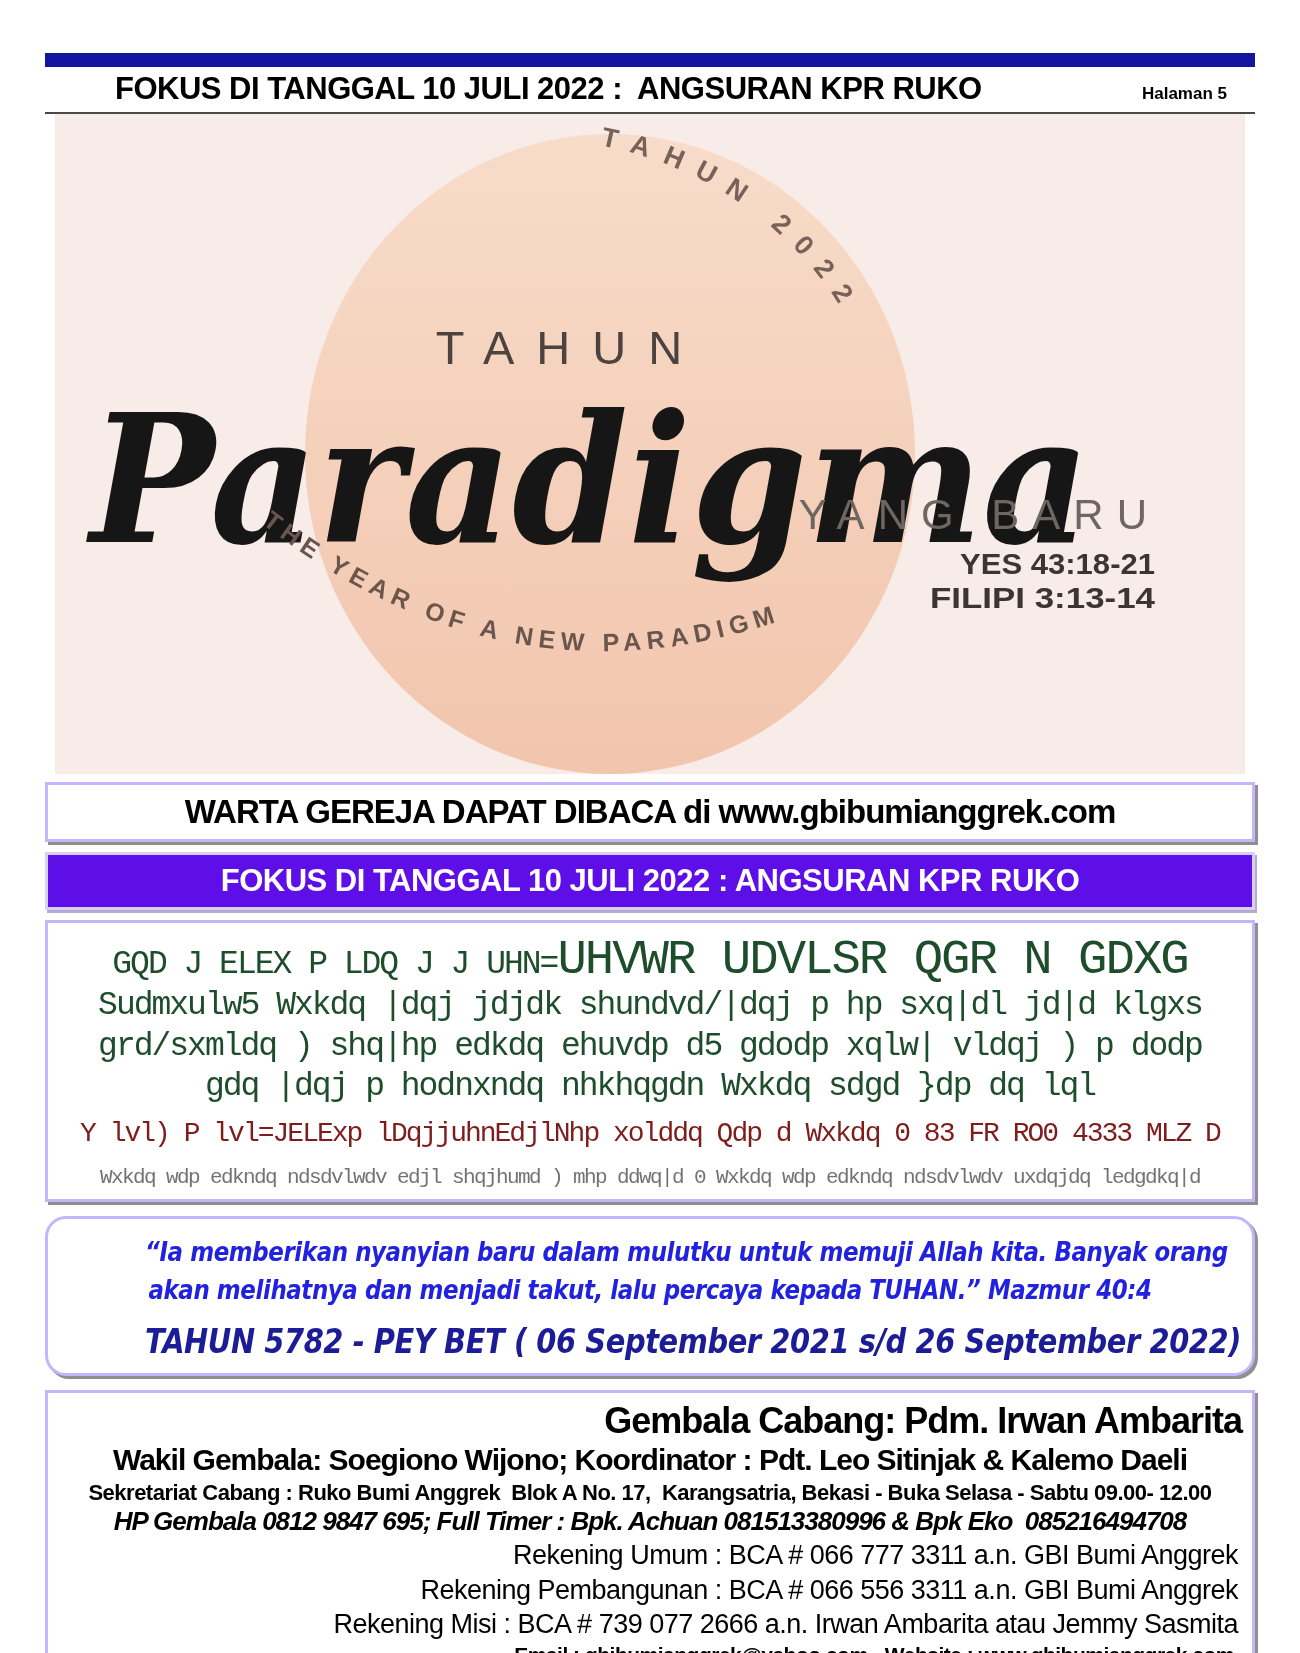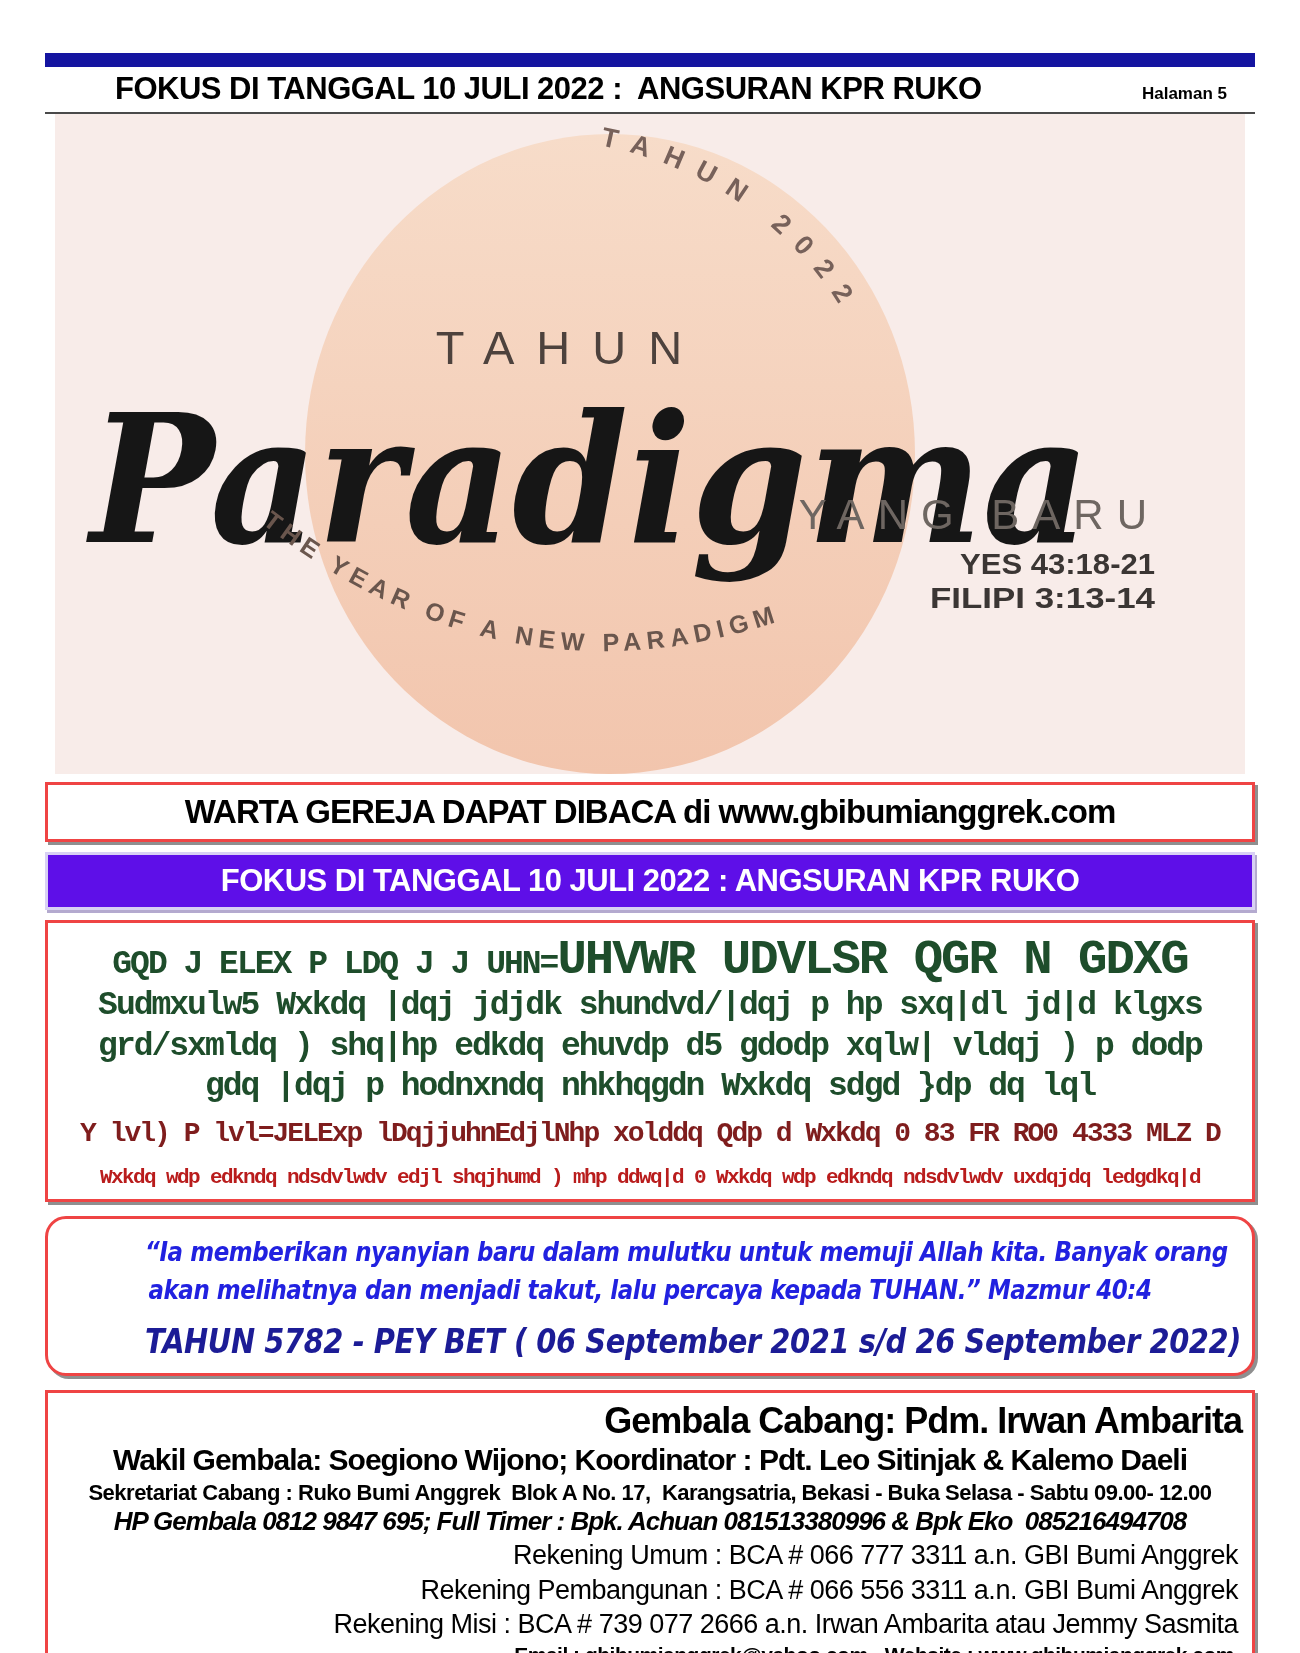--- a/index.html
+++ b/index.html
@@ -11,38 +11,38 @@
   .topbar{margin-top:53px;height:14px;background:#1414a0;}
   .header-row{display:flex;justify-content:space-between;align-items:baseline;padding:4px 28px 0 70px;}
   .header-title{font-size:31px;font-weight:bold;letter-spacing:-0.5px;white-space:pre;}
   .page-number{font-size:17px;font-weight:bold;}
 
   
   .banner{margin-top:5px;border-top:2px solid #4a4a4a;line-height:0;}
   .banner svg{display:block;}
 
   
-  .box{border:3px solid #ef4444;box-shadow:3px 3px 0 #8f8f8f;background:#fff;box-sizing:border-box;}
+  .box{border:3px solid #c4b5fd;box-shadow:3px 3px 0 #8f8f8f;background:#fff;box-sizing:border-box;}
 
   .warta{margin-top:8px;height:60px;display:flex;align-items:center;justify-content:center;
          font-weight:bold;font-size:33px;letter-spacing:-1px;}
 
   .focus-bar{margin-top:10px;background:#5e0fe8;border:3px solid #d8d0f4;box-shadow:2px 3px 0 #b4aacf;
              height:52px;display:flex;align-items:center;justify-content:center;
              color:#ffffff;font-weight:bold;font-size:31px;letter-spacing:-0.5px;}
 
   
   .dna{margin-top:10px;text-align:center;font-family:"Liberation Mono",monospace;
-       color:#1e4d2b;font-weight:bold;padding:12px 6px 10px;}
+       color:#1e4d2b;font-weight:normal;padding:12px 6px 10px;}
   .dna-heading{line-height:1.05;white-space:pre;}
   .dna-small{font-size:33px;letter-spacing:-2px;}
   .dna-large{font-size:49px;letter-spacing:-2px;}
   .dna-line{font-size:33px;line-height:1.22;letter-spacing:-2px;white-space:pre;}
   .dna-visi{color:#7f1d1d;font-size:28px;line-height:1.1;margin-top:12px;letter-spacing:-2px;white-space:pre;}
-  .dna-foot{color:#b91c1c;font-size:21px;line-height:1.1;margin-top:16px;letter-spacing:-1.6px;white-space:pre;}
+  .dna-foot{color:#737373;font-size:21px;line-height:1.1;margin-top:16px;letter-spacing:-1.6px;white-space:pre;}
 
   
   .quote{margin-top:14px;text-align:center;padding:14px 8px 12px;border-radius:21px;}
   .quote-line{display:block;color:#2121e0;font-style:italic;font-weight:bold;font-size:27px;line-height:1.4;
               letter-spacing:-0.5px;font-family:"DejaVu Sans",sans-serif;transform:scaleX(0.85);transform-origin:50% 50%;white-space:pre;}
   .quote-year{display:block;color:#1c1c96;font-style:italic;font-weight:bold;font-size:34px;margin-top:12px;
               font-family:"DejaVu Sans",sans-serif;letter-spacing:-0.5px;transform:scaleX(0.85);transform-origin:50% 50%;white-space:pre;}
 
   
   .contact{margin-top:14px;padding:8px 10px 12px;line-height:1.12;}

